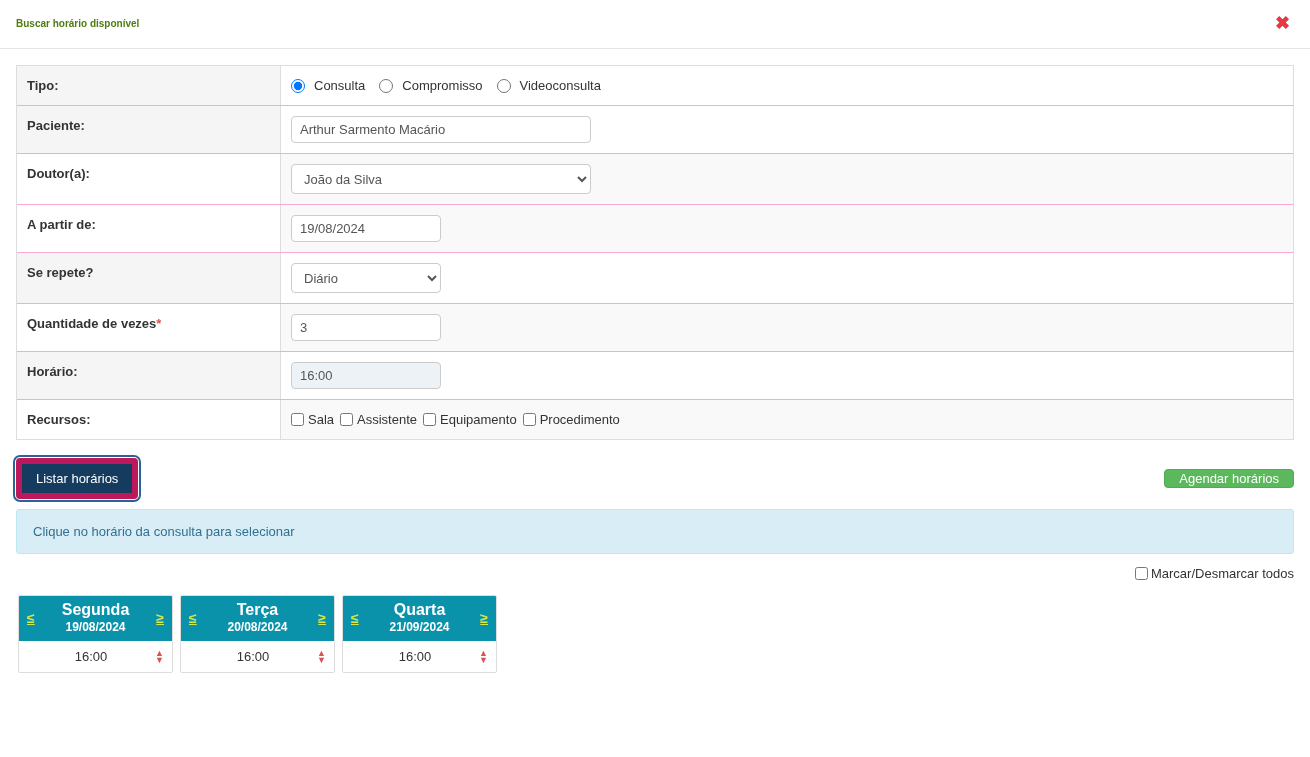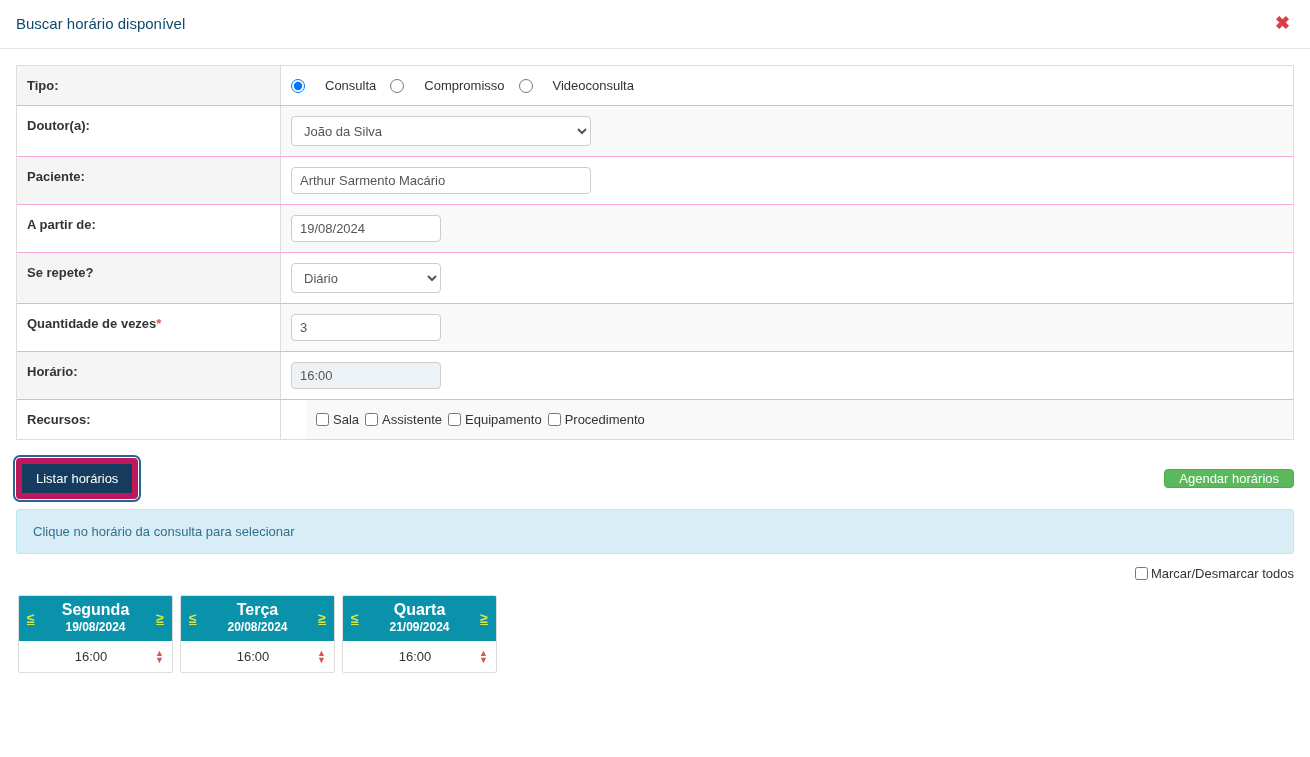--- a/index.html
+++ b/index.html
@@ -1,31 +1,31 @@
 <!DOCTYPE html>
 <html><head>
   <meta charset="utf-8">
   <style>
     * { box-sizing: border-box; margin: 0; padding: 0; }
     body { font-family: Arial, Helvetica, sans-serif; font-size: 13px; background: #004b56; padding: 0; }
     .modal { background: #fff; width: 100%; min-height: 757px; }
     .modal-header { padding: 12px 20px 14px 16px; border-bottom: 1px solid #e5e5e5; display: flex; justify-content: space-between; align-items: center; }
-    .modal-title { font-size: 15px; color: #0c4a6e; font-weight: normal; }
+    .modal-title { font-size: 10px; color: #4d7c0f; font-weight: bold; }
     .close-btn { color: #e63946; font-size: 18px; font-weight: bold; cursor: pointer; background: none; border: none; }
     .form-table { width: calc(100% - 32px); margin: 16px auto 0; border-collapse: collapse; border: 1px solid #ddd; }
     .form-row { display: flex; border-bottom: 1px solid #f9a8d4; }
-    .form-row:last-child { border-bottom: none; gap: 25px; }
+    .form-row:last-child { border-bottom: none; }
     .form-label-cell { width: 264px; background: #f5f5f5; padding: 12px 10px; border-right: 1px solid #ddd; font-weight: bold; color: #333; }
     .form-label-cell.light { background: #fff; }
     .form-input-cell { flex: 1; padding: 10px; display: flex; align-items: center; }
     .form-input-cell.light { background: #fff; }
     .form-input-cell.dark { background: #f9f9f9; }
     .required { color: #d9534f; }
     .radio-group { display: flex; gap: 14px; align-items: center; }
-    .radio-item { display: inline-flex; align-items: center; gap: 20px; font-size: 13px; color: #333; }
+    .radio-item { display: inline-flex; align-items: center; gap: 9px; font-size: 13px; color: #333; }
     .radio-item input { margin: 0; width:14px; height:14px; }
     select, input[type="text"] { border: 1px solid #ccc; border-radius: 4px; padding: 5px 8px; font-size: 13px; color: #555; background: #fff; }
     select.doctor { width: 300px; height:30px; }
     input.patient { width: 300px; }
     input.date { width: 150px; }
     select.repeat { width: 150px; height:30px;}
     input.qty { width: 150px; }
     input.time { width: 150px; background: #edf2f7; }
     .checkbox-col { display: flex; gap: 6px; }
     .checkbox-item { display: inline-flex; align-items: center; gap: 4px; font-size: 13px; color: #333; }
@@ -71,29 +71,29 @@
               <span>Compromisso</span>
             </label>
           <label class="radio-item">
               <input type="radio" name="tipo" style="">
               <span>Videoconsulta</span>
             </label>
         </div>
       </div>
     </div>
     <div class="form-row">
+      <div class="form-label-cell">Paciente:</div>
+      <div class="form-input-cell light">
+        <input type="text" class="patient" value="Arthur Sarmento Macário" style="">
+      </div>
+    </div>
+    <div class="form-row">
       <div class="form-label-cell light">Doutor(a):</div>
       <div class="form-input-cell dark">
         <select class="doctor"><option>João da Silva</option></select>
-      </div>
-    </div>
-    <div class="form-row">
-      <div class="form-label-cell">Paciente:</div>
-      <div class="form-input-cell light">
-        <input type="text" class="patient" value="Arthur Sarmento Macário" style="">
       </div>
     </div>
     <div class="form-row">
       <div class="form-label-cell light">A partir de:</div>
       <div class="form-input-cell dark">
         <input type="text" class="date" value="19/08/2024" style="">
       </div>
     </div>
     <div class="form-row">
       <div class="form-label-cell">Se repete?</div>

